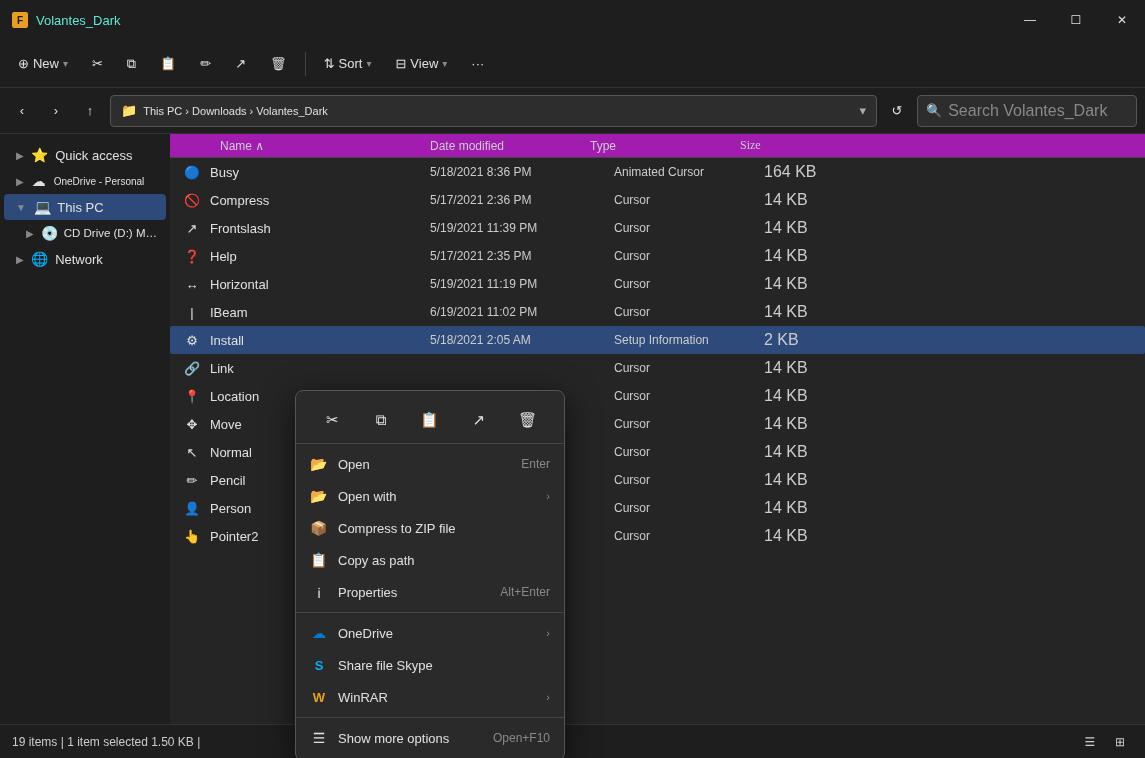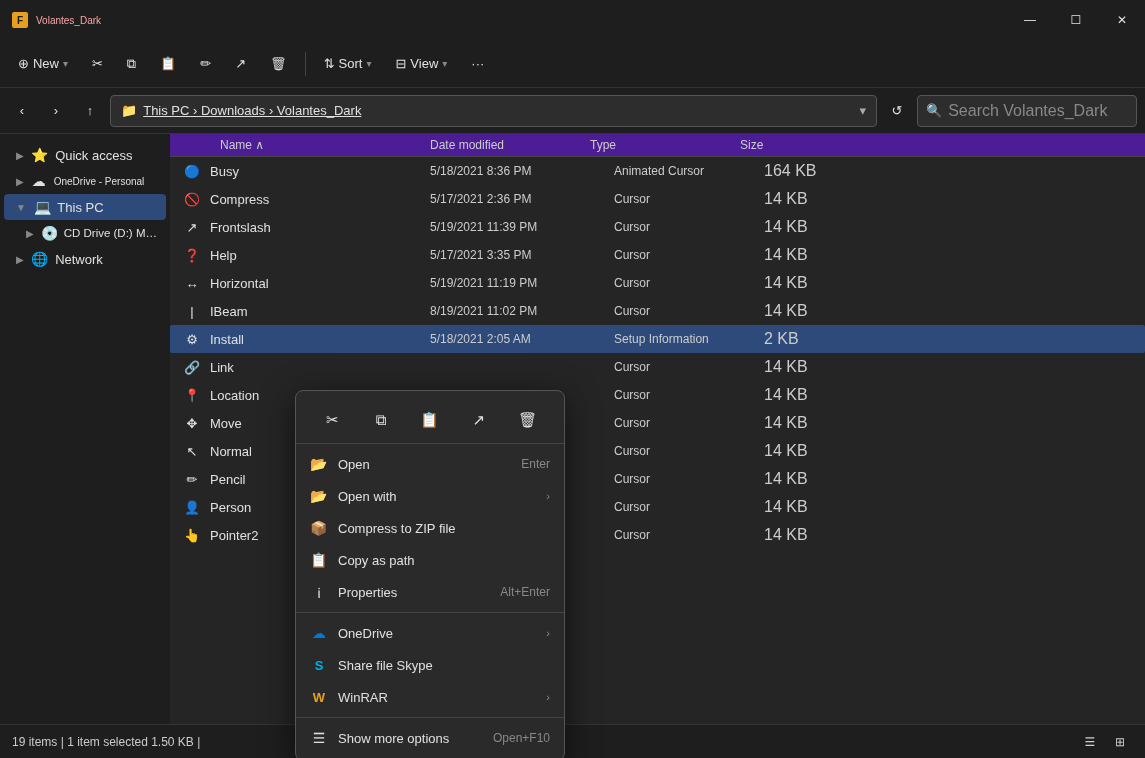--- a/index.html
+++ b/index.html
@@ -25,22 +25,22 @@
       gap: 8px;
       position: relative;
     }
     .title-bar-icon {
       width: 16px; height: 16px;
       background: #e8a020;
       border-radius: 2px;
       display: flex; align-items: center; justify-content: center;
     }
     .title-text {
-      color: #fca5a5;
-      font-size: 10px;
+      color: #5eead4;
+      font-size: 13px;
       text-align: center;
     }
     .title-controls {
       position: absolute;
       right: 0;
       top: 0;
       display: flex;
       height: 40px;
     }
     .title-btn {
@@ -171,29 +171,29 @@
     .file-list {
       flex: 1;
       background: #252525;
       overflow-y: auto;
     }
     .file-list-header {
       display: flex;
       align-items: center;
       padding: 4px 0;
       border-bottom: 1px solid #444;
-      background: #4c1d95;
+      background: #a21caf;
       position: sticky;
       top: 0;
       z-index: 1;
     }
     .col-name { width: 260px; padding-left: 50px; color: #ccc; font-size: 12px; }
     .col-date { width: 160px; color: #ccc; font-size: 12px; }
     .col-type { width: 150px; color: #ccc; font-size: 12px; }
-    .col-size { width: 80px; color: #ccc; font-size: 12px; }
+    .col-size { width: 80px; color: #ccc; font-size: 12px; font-family: Liberation Serif, serif; }
 
     .file-row {
       display: flex;
       align-items: center;
       padding: 4px 0;
       cursor: pointer;
       border-radius: 2px;
     }
     .file-row.selected { background: #2d4a7a; }
     .file-icon { width: 20px; height: 20px; margin: 0 8px 0 12px; display: flex; align-items: center; justify-content: center; }
@@ -326,21 +326,21 @@
     <span>···</span>
   </div>
 </div>
 
 <div class="address-bar">
   <div class="nav-btn">‹</div>
   <div class="nav-btn">›</div>
   <div class="nav-btn">↑</div>
   <div class="address-input">
     <span style="color:#e8a020;">📁</span>
-    <span style="font-size:13px;text-decoration:underline;">This PC  ›  Downloads  ›  Volantes_Dark</span>
+    <span style="font-size:11px;">This PC  ›  Downloads  ›  Volantes_Dark</span>
     <span class="address-chevron">▾</span>
   </div>
   <div class="refresh-btn">↺</div>
   <div class="search-box">
     <span>🔍</span>
     <span style="font-size:16px;">Search Volantes_Dark</span>
   </div>
 </div>
 
 <div class="main-layout">
@@ -406,39 +406,39 @@
       <div class="file-name">Frontslash</div>
       <div class="file-date">5/19/2021 11:39 PM</div>
       <div class="file-type">Cursor</div>
       <div class="file-size">14 KB</div>
     </div>
     <div class="file-row">
       <div class="file-icon">
           <span style="font-size:13px;">❓</span>
         </div>
       <div class="file-name">Help</div>
-      <div class="file-date">5/17/2021 3:35 PM</div>
+      <div class="file-date">5/17/2021 2:35 PM</div>
       <div class="file-type">Cursor</div>
       <div class="file-size">14 KB</div>
     </div>
     <div class="file-row">
       <div class="file-icon">
           <span style="font-size:13px;">↔</span>
         </div>
       <div class="file-name">Horizontal</div>
       <div class="file-date">5/19/2021 11:19 PM</div>
       <div class="file-type">Cursor</div>
       <div class="file-size">14 KB</div>
     </div>
     <div class="file-row">
       <div class="file-icon">
           <span style="font-size:13px;">|</span>
         </div>
       <div class="file-name">IBeam</div>
-      <div class="file-date">8/19/2021 11:02 PM</div>
+      <div class="file-date">6/19/2021 11:02 PM</div>
       <div class="file-type">Cursor</div>
       <div class="file-size">14 KB</div>
     </div>
     <div class="file-row selected">
       <div class="file-icon">
           <span style="font-size:13px;">⚙</span>
         </div>
       <div class="file-name">Install</div>
       <div class="file-date">5/18/2021 2:05 AM</div>
       <div class="file-type">Setup Information</div>

